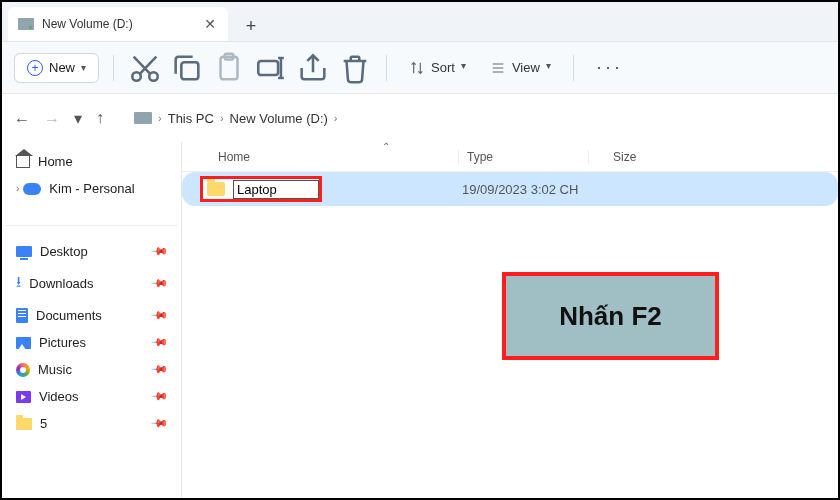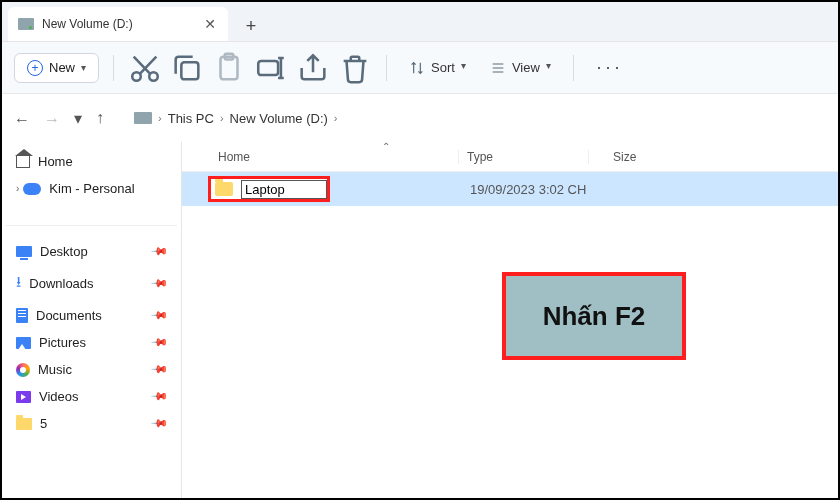--- a/index.html
+++ b/index.html
@@ -41,30 +41,30 @@
   .side-group-gap { height: 18px; border-bottom:1px solid #eee; margin: 6px 0 12px 0; }
   
   .content { flex:1; position:relative; }
   .column-header { display:flex; align-items:center; height: 30px; font-size:12px; color:#555; border-bottom: 1px solid #eee; padding-left: 36px; }
   .column-header .col-name { width: 240px; }
   .column-header .col-date { width: 184px; border-left:1px solid #eee; padding-left:8px; }
   .column-header .col-type { width: 130px; border-left:1px solid #eee; padding-left:8px; }
   .column-header .col-size { flex:1; border-left:1px solid #eee; padding-left:24px; }
   .sort-caret { position:absolute; left: 200px; top:-1px; color:#666; font-size:10px; }
   
-  .file-row { display:flex; align-items:center; height: 34px; background:#cce6ff; font-size:13px; color:#333; padding-left: 32px; position:relative; }
+  .file-row { display:flex; align-items:center; height: 34px; background:#cce6ff; font-size:13px; color:#333; padding-left: 24px; position:relative;border-radius:13px; }
   .file-row .folder-ic { width:18px;height:14px;background:#ffd86b;border-radius:2px;position:relative;margin-right:8px; }
   .file-row .folder-ic::before { content:"";position:absolute;top:-3px;left:0;width:8px;height:3px;background:#ffd86b;border-radius:1px 1px 0 0; }
   .rename-box { border: 3px solid #ff1e1e; background:#fff; padding: 0; height:26px; display:flex; align-items:center; margin-left:-6px; }
   .rename-input { border:1px solid #555; font-size:13px; padding:1px 3px; width:86px; outline:none; font-family:inherit; }
   .file-row .cell-name { width: 256px; display:flex; align-items:center; }
   .file-row .cell-date { width: 184px; color:#555; }
   .file-row .cell-type { width: 130px; color:#555; }
   
-  .callout { position:absolute; left: 500px; top: 270px; width: 184px; height: 88px; background:#9fbfc5; border:4px solid #ff1e1e; display:flex; align-items:center; justify-content:center; font-weight:800; font-size:26px; color:#111; font-family: Arial, sans-serif; }
+  .callout { position:absolute; left: 500px; top: 270px; width: 217px; height: 88px; background:#9fbfc5; border:4px solid #ff1e1e; display:flex; align-items:center; justify-content:center; font-weight:800; font-size:26px; color:#111; font-family: Arial, sans-serif; }
   
   
   .ic-home { width:14px;height:12px;border:1.5px solid #555;border-top:none;position:relative; }
   .ic-home::before { content:"";position:absolute;top:-7px;left:-2px;width:0;height:0;border-left:9px solid transparent;border-right:9px solid transparent;border-bottom:7px solid #555; }
   .ic-cloud { width:18px;height:12px;background:#3b82f6;border-radius:6px;position:relative; }
   .ic-desktop { width:16px;height:11px;background:#3b82f6;border-radius:1px;position:relative; }
   .ic-desktop::after{content:"";position:absolute;bottom:-3px;left:4px;width:8px;height:2px;background:#3b82f6;}
   .ic-download { color:#3b82f6;font-size:15px; }
   .ic-doc { width:12px;height:15px;background:#3b82f6;position:relative;border-radius:1px; }
   .ic-doc::after{content:"";position:absolute;top:2px;left:2px;right:2px;height:1px;background:#fff;box-shadow:0 3px 0 #fff,0 6px 0 #fff;}

